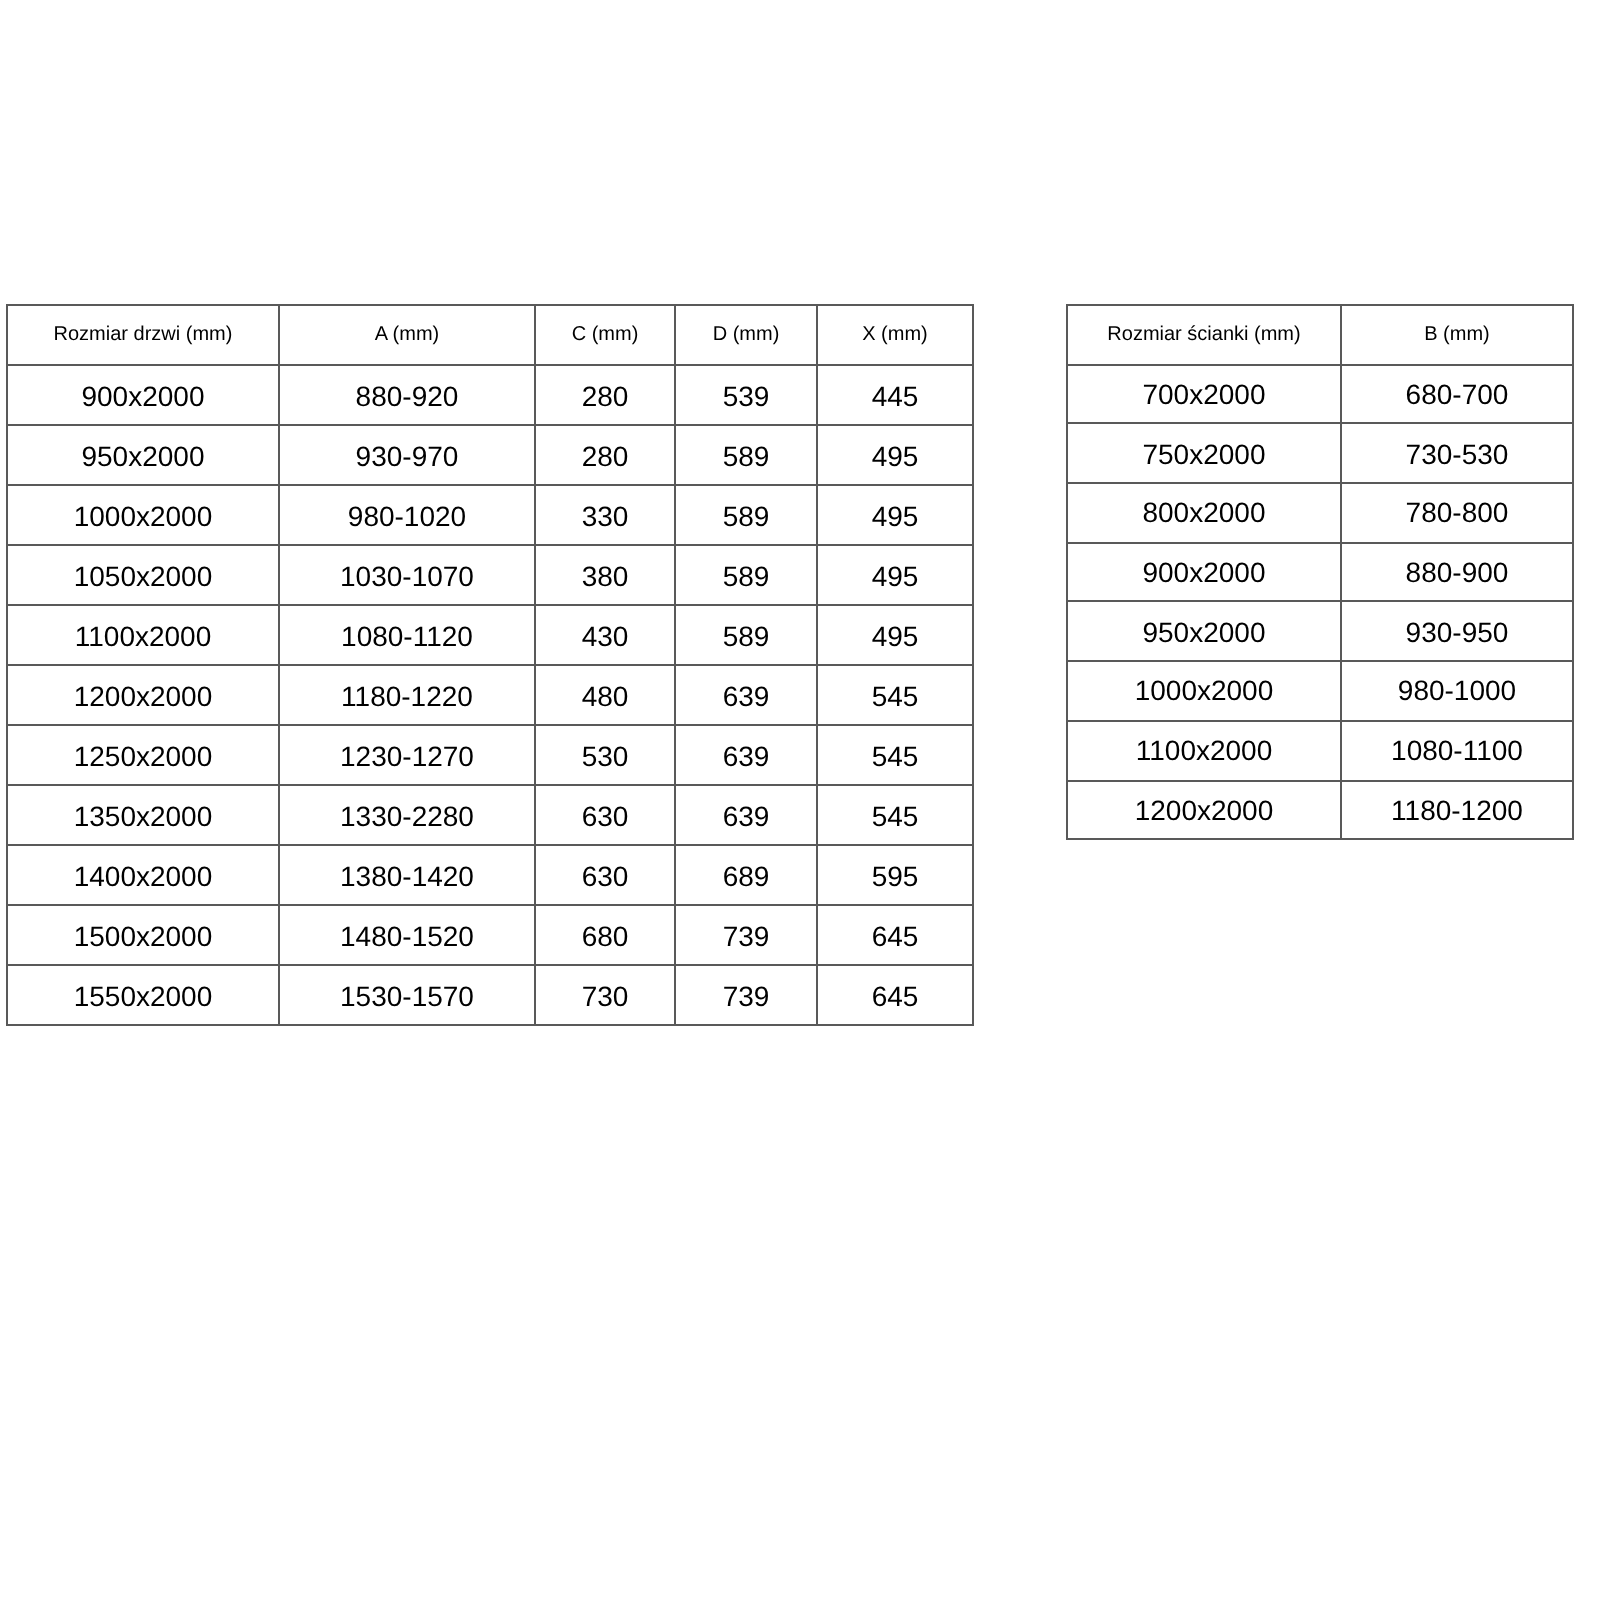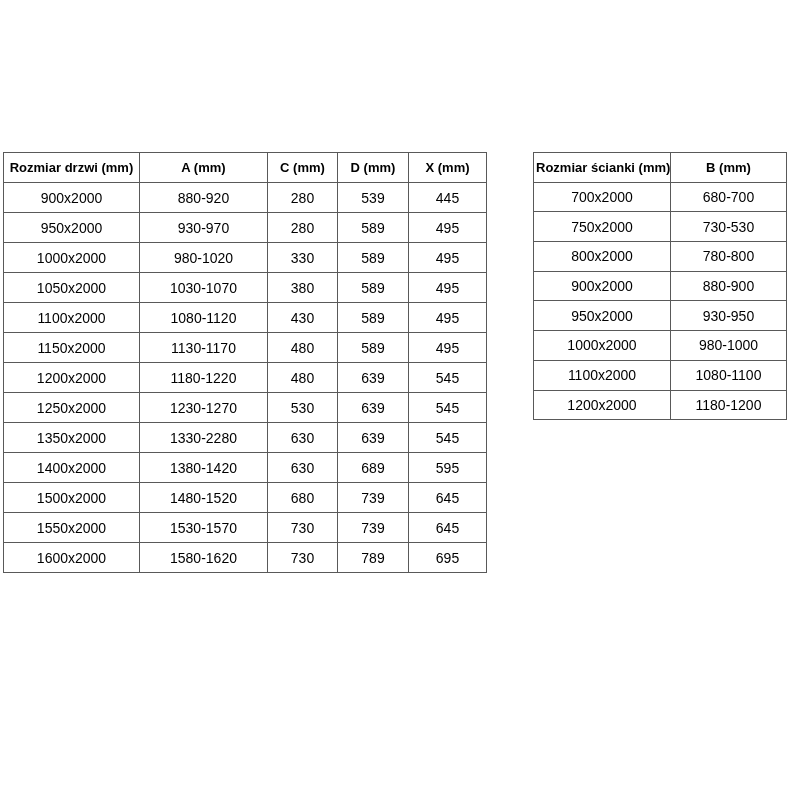--- a/index.html
+++ b/index.html
@@ -20,22 +20,22 @@
   }
   table.spec th, table.spec td{
     border:1px solid var(--table-border);
     text-align:center;
     vertical-align:middle;
     white-space:nowrap;
     overflow:hidden;
     padding:0 2px;
   }
   table.spec th{
-    font-weight:bold;
-    font-size:13px;
+    font-weight:normal;
+    font-size:10px;
   }
   table.spec td{
     font-weight:normal;
     font-size:14px;
   }
   .table-doors{left:3px;top:152px;width:483px;}
   .table-doors th,.table-doors td{height:30px;}
   .table-walls{left:533px;top:152px;width:253px;}
   .table-walls th,.table-walls td{height:29.7px;}
 </style>
@@ -91,27 +91,20 @@
           <td>495</td>
         </tr>
         <tr>
           <td>1100x2000</td>
           <td>1080-1120</td>
           <td>430</td>
           <td>589</td>
           <td>495</td>
         </tr>
         <tr>
-          <td>1150x2000</td>
-          <td>1130-1170</td>
-          <td>480</td>
-          <td>589</td>
-          <td>495</td>
-        </tr>
-        <tr>
           <td>1200x2000</td>
           <td>1180-1220</td>
           <td>480</td>
           <td>639</td>
           <td>545</td>
         </tr>
         <tr>
           <td>1250x2000</td>
           <td>1230-1270</td>
           <td>530</td>
@@ -138,27 +131,20 @@
           <td>680</td>
           <td>739</td>
           <td>645</td>
         </tr>
         <tr>
           <td>1550x2000</td>
           <td>1530-1570</td>
           <td>730</td>
           <td>739</td>
           <td>645</td>
-        </tr>
-        <tr>
-          <td>1600x2000</td>
-          <td>1580-1620</td>
-          <td>730</td>
-          <td>789</td>
-          <td>695</td>
         </tr>
       </tbody>
   </table>
 
   <table class="spec table-walls">
     <colgroup>
       <col style="width:137px">
       <col style="width:116px">
     </colgroup>
     <thead>

